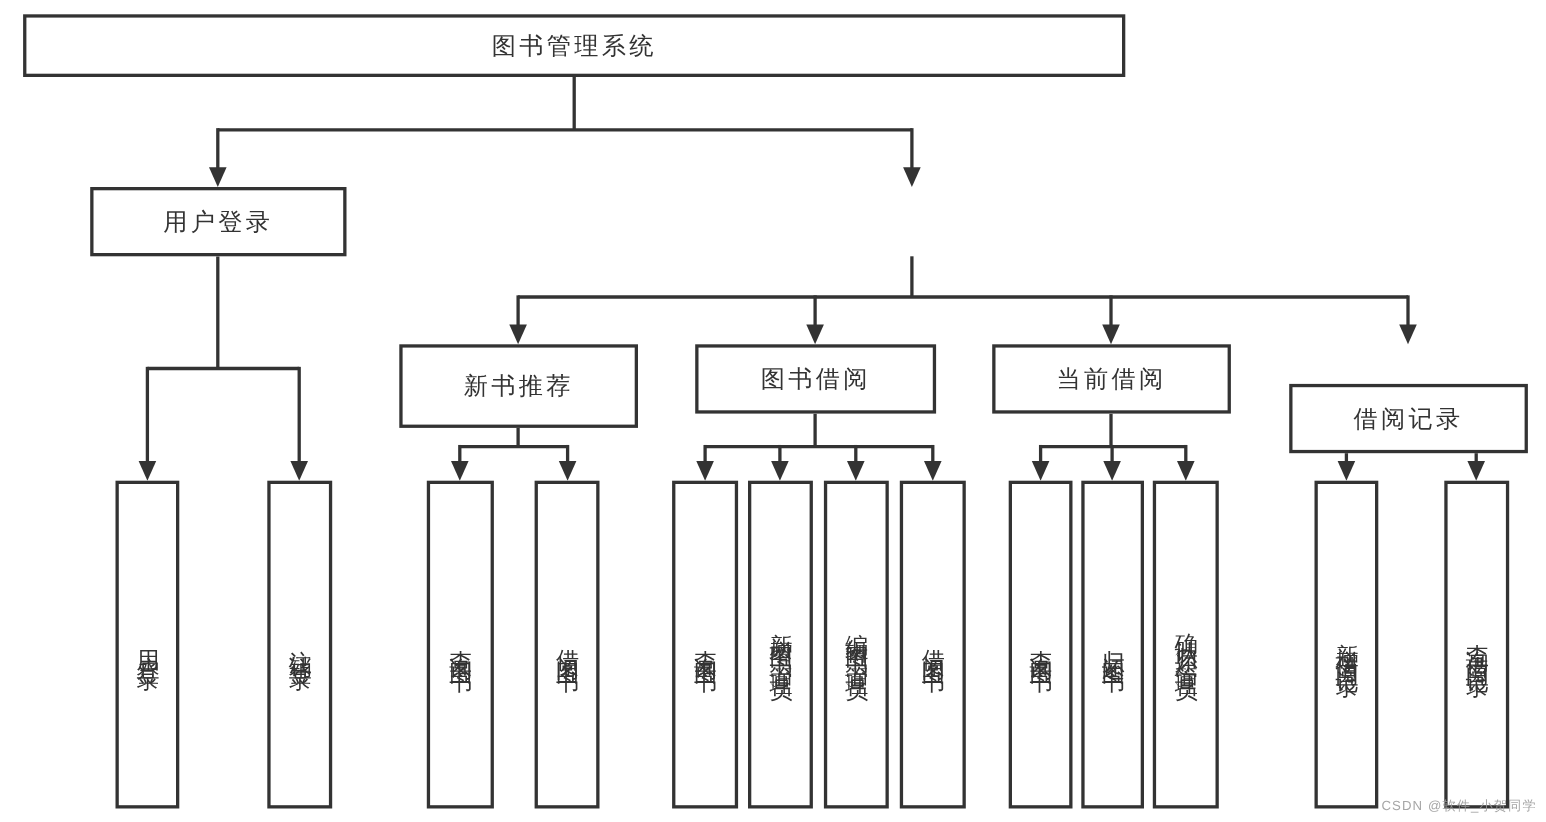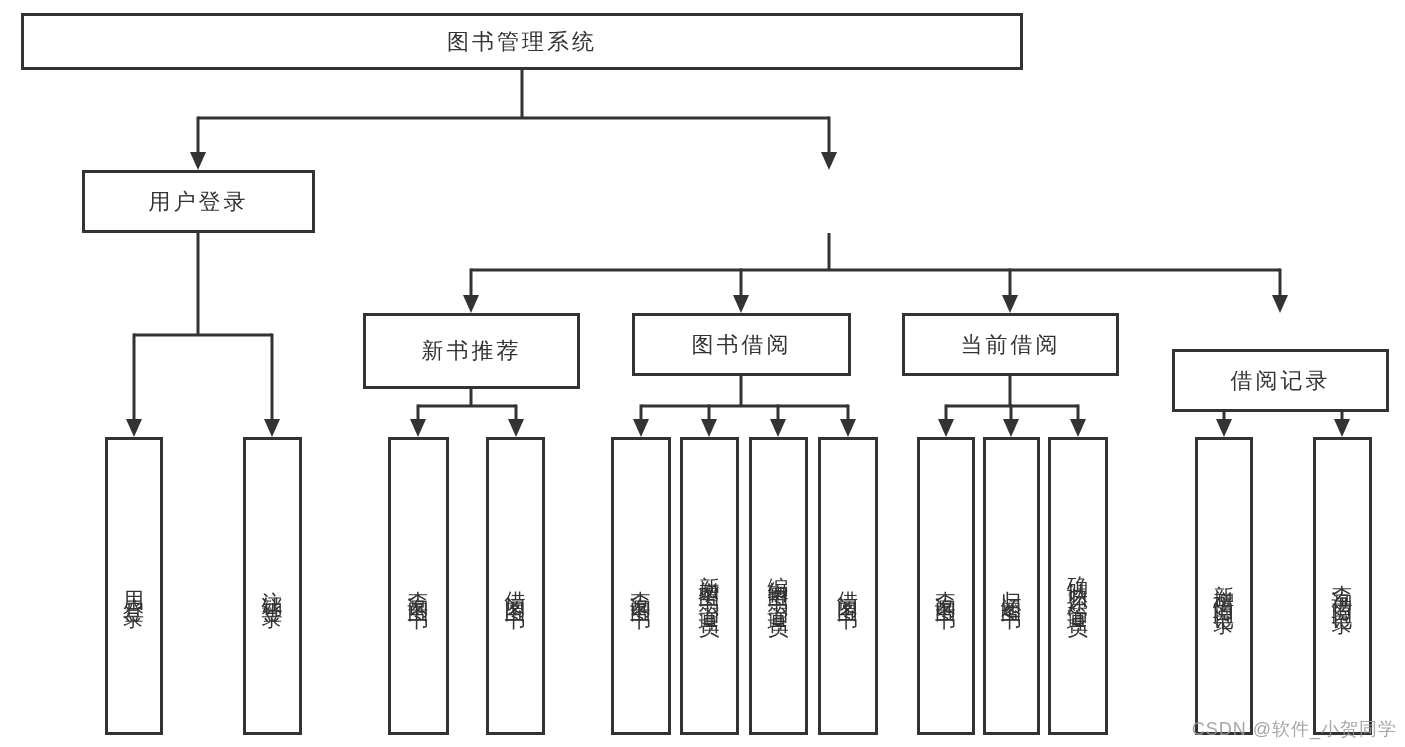--- a/index.html
+++ b/index.html
@@ -64,21 +64,21 @@
   .n-c4 { left: 818px;  top: 437px; width: 60px; height: 298px; }
   .n-d1 { left: 917px;  top: 437px; width: 58px; height: 298px; }
   .n-d2 { left: 983px;  top: 437px; width: 57px; height: 298px; }
   .n-d3 { left: 1048px; top: 437px; width: 60px; height: 298px; }
   .n-e1 { left: 1195px; top: 437px; width: 58px; height: 298px; }
   .n-e2 { left: 1313px; top: 437px; width: 59px; height: 298px; }
   .watermark {
     position: absolute;
     right: 8px;
     bottom: 6px;
-    font-size: 18px;
+    font-size: 12px;
     color: rgba(154, 154, 154, 0.88);
     letter-spacing: 1px;
     z-index: 3;
     white-space: nowrap;
     margin-left: 28px;
   }
 </style>
 </head>
 <body>
 

